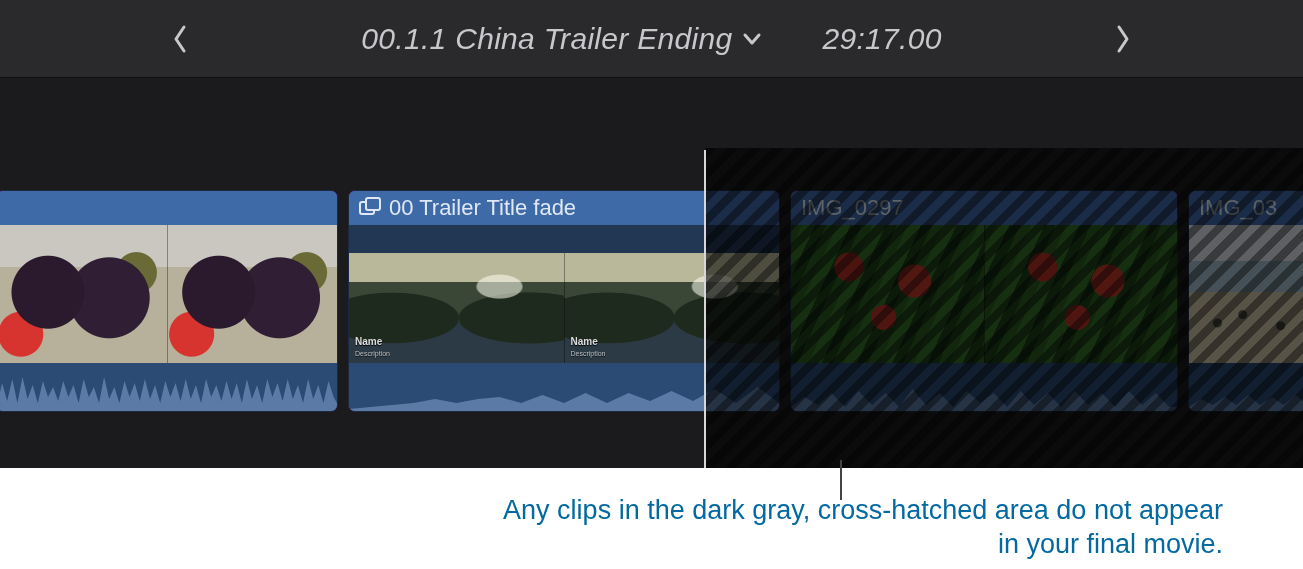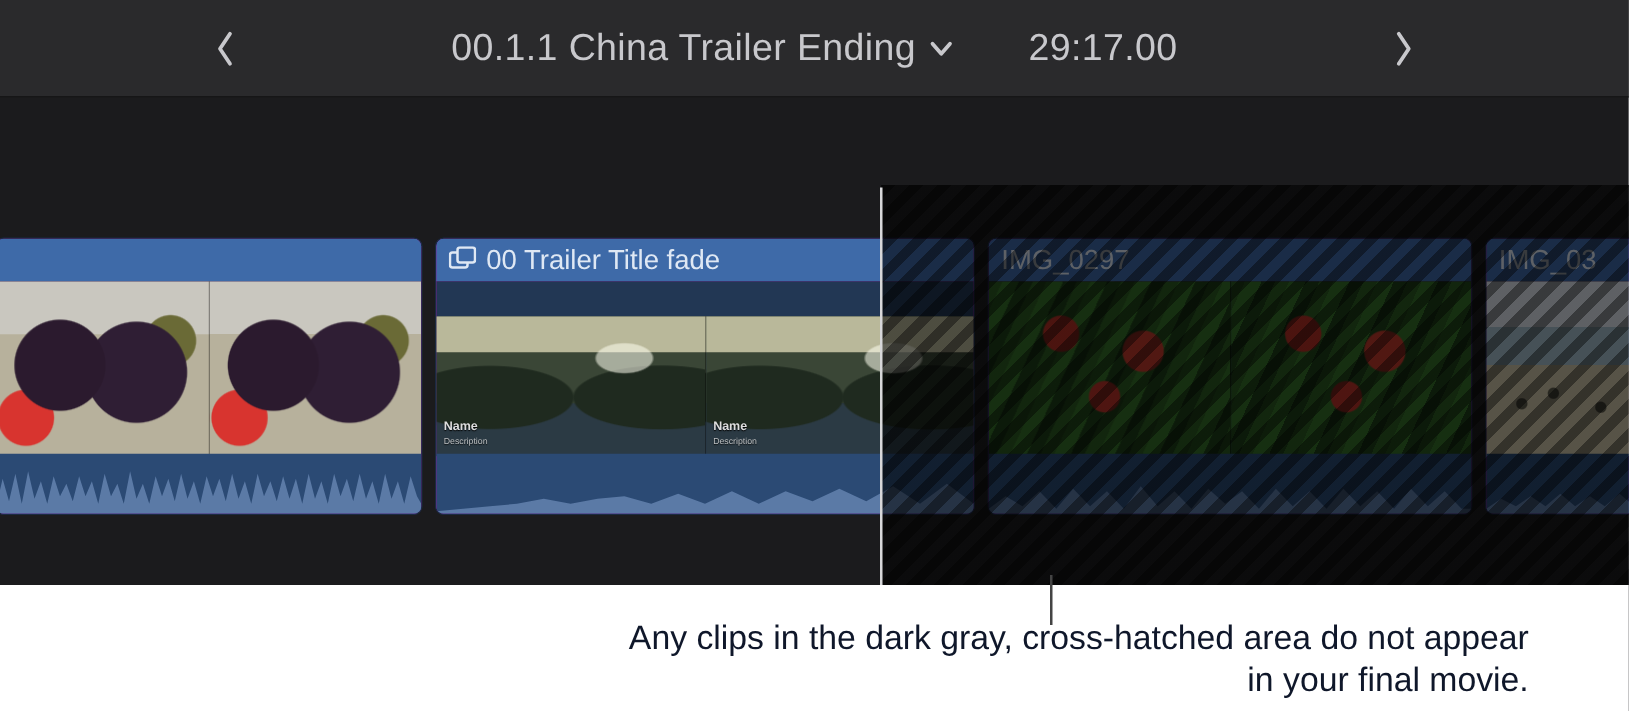--- a/index.html
+++ b/index.html
@@ -37,20 +37,21 @@
     color: #c8c8cc;
     cursor: pointer;
   }
   .nav-prev { left: 150px; }
   .nav-next { right: 150px; }
   .nav-arrow svg { width: 18px; height: 30px; }
   .title-wrap {
     display: flex; align-items: flex-end; gap: 16px;
     font-size: 30px;
     letter-spacing: 0.3px;
+    font-style: italic;
   }
   .title-text { cursor: pointer; display: flex; align-items: center; gap: 10px; }
   .title-caret svg { width: 20px; height: 14px; display:block; }
   .timecode { color: #c8c8cc; font-variant-numeric: tabular-nums; margin-left: 44px; }
 
   
   .ruler {
     position: absolute;
     left: 0; top: 78px; width: 100%; height: 70px;
     background: #1c1c1e;
@@ -211,21 +212,21 @@
     left: 840px; top: -12px;
     width: 2px; height: 40px;
     background: #444;
   }
   .callout p {
     position: absolute;
     right: 80px; top: 22px;
     width: 740px;
     font-size: 27px;
     line-height: 1.25;
-    color: #0f172a;
+    color: #0369a1;
     text-align: right;
   }
 </style>
 </head>
 <body>
 
 <div class="editor">
 
   <div class="header">
     <div class="nav-arrow nav-prev">

